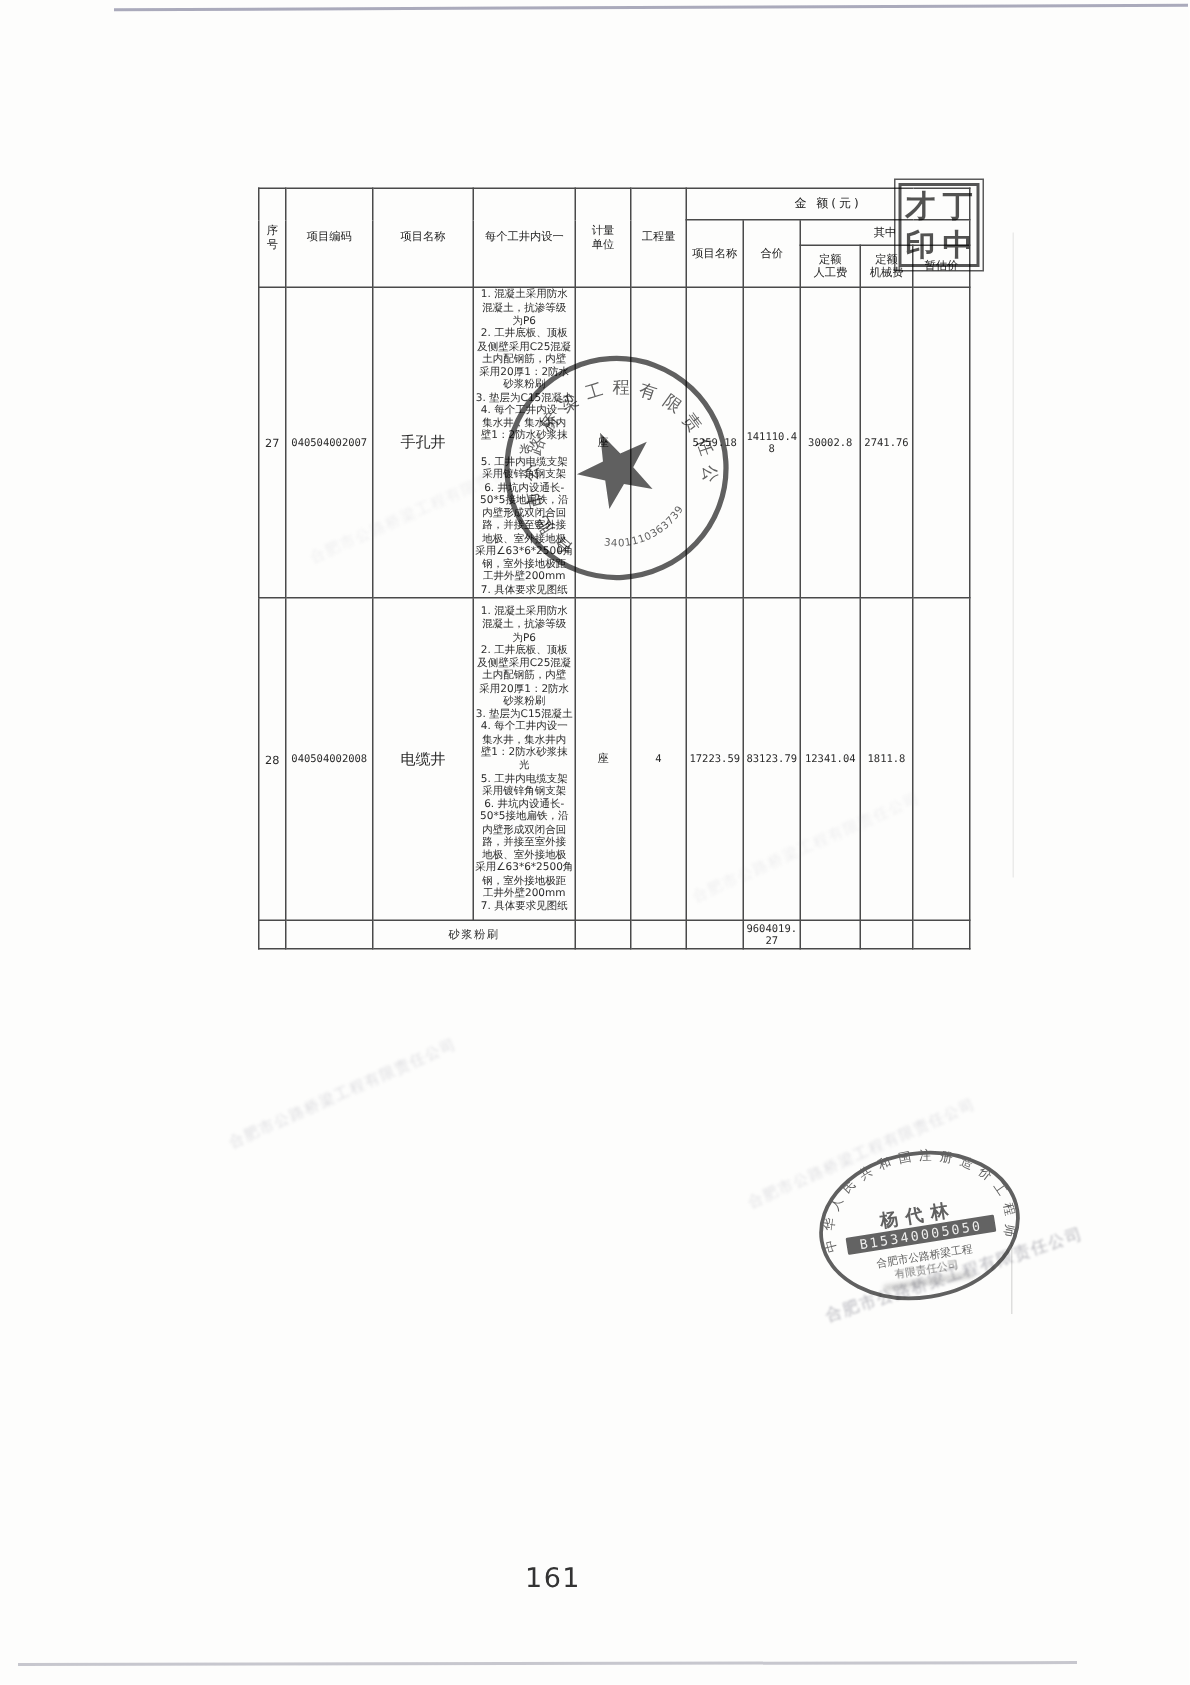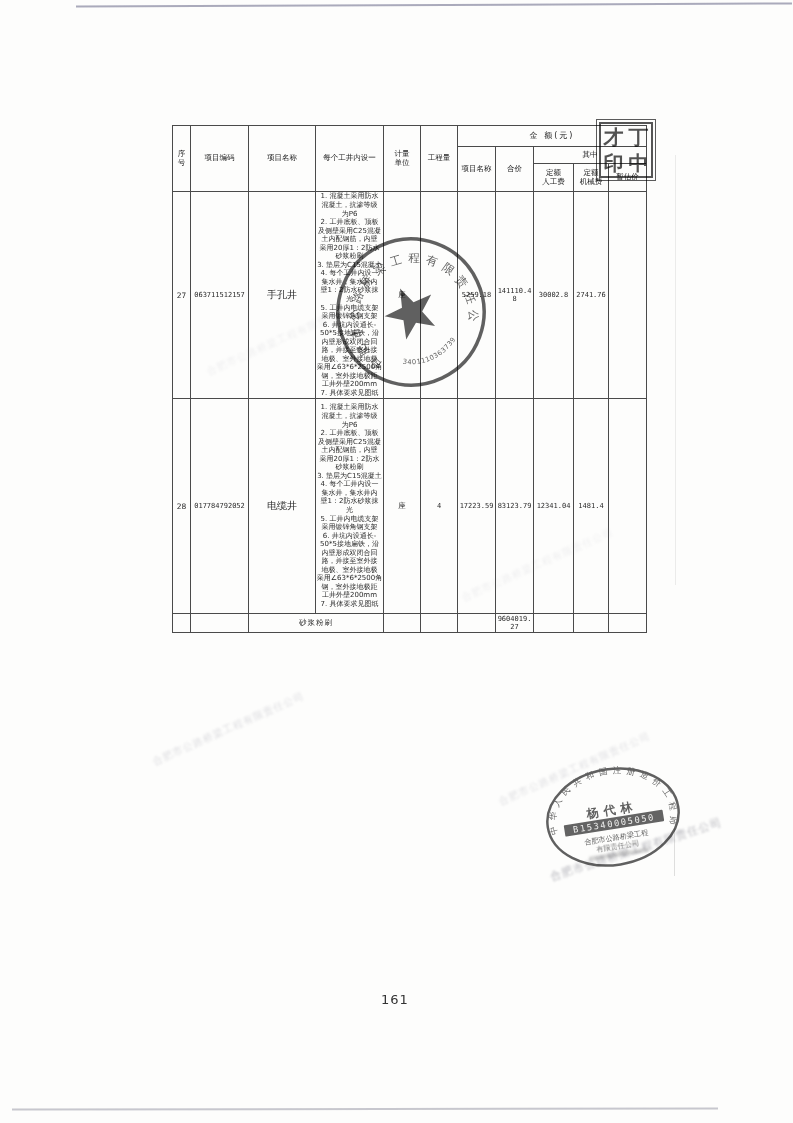--- a/index.html
+++ b/index.html
@@ -46,22 +46,22 @@
   .cell-subtotal{font-size:7.5px;letter-spacing:1px;}
 
   
   .stamp{position:absolute;mix-blend-mode:multiply;z-index:5;}
   .print-stamp{left:596px;top:119px;width:58px;height:60px;
     border:1.5px solid #454545;opacity:.88;filter:blur(.3px);}
   .print-stamp-inner{position:absolute;inset:2px;border:2.5px solid #3e3e3e;
     display:grid;grid-template-columns:1fr 1fr;align-items:center;justify-items:center;}
   .print-stamp-inner span{font-size:20px;font-weight:bold;color:#3a3a3a;line-height:24px;}
   .svg-stamp{opacity:.88;}
-  .page-number{position:absolute;left:350px;top:992px;width:90px;text-align:center;
-    font-size:13px;letter-spacing:1px;color:#333;z-index:1;}
+  .page-number{position:absolute;left:350px;top:1042px;width:90px;
+    font-size:18px;letter-spacing:1px;color:#333;z-index:1;}
 </style>
 </head>
 <body>
 
 <div class="scanline-top"></div>
 <div class="scanline-bottom"></div>
 <div class="crease-1"></div>
 <div class="crease-2"></div>
 
 <div class="wm wm1">合肥市公路桥梁工程有限责任公司</div>
@@ -104,21 +104,21 @@
   <tr style="height:28px">
     <th class="hdr">定额
 人工费</th>
     <th class="hdr">定额
 机械费</th>
     <th class="hdr">暂估价</th>
   </tr>
 
   <tr style="height:207px">
     <td class="cell-seq">27</td>
-    <td class="cell-code">063711512157</td>
+    <td class="cell-code">040504002007</td>
     <td class="cell-name">手孔井</td>
     <td class="cell-desc">1. 混凝土采用防水
 混凝土，抗渗等级
 为P6
 2. 工井底板、顶板
 及侧壁采用C25混凝
 土内配钢筋，内壁
 采用20厚1：2防水
 砂浆粉刷
 3. 垫层为C15混凝土
@@ -141,21 +141,21 @@
     <td class="cell-num"></td>
     <td class="cell-num">5259.18</td>
     <td class="cell-num">141110.48</td>
     <td class="cell-num">30002.8</td>
     <td class="cell-num">2741.76</td>
     <td class="cell-num"></td>
   </tr>
 
   <tr style="height:215px">
     <td class="cell-seq">28</td>
-    <td class="cell-code">017784792052</td>
+    <td class="cell-code">040504002008</td>
     <td class="cell-name">电缆井</td>
     <td class="cell-desc">1. 混凝土采用防水
 混凝土，抗渗等级
 为P6
 2. 工井底板、顶板
 及侧壁采用C25混凝
 土内配钢筋，内壁
 采用20厚1：2防水
 砂浆粉刷
 3. 垫层为C15混凝土
@@ -172,21 +172,21 @@
 地极、室外接地极
 采用∠63*6*2500角
 钢，室外接地极距
 工井外壁200mm
 7. 具体要求见图纸</td>
     <td class="cell-unit">座</td>
     <td class="cell-num">4</td>
     <td class="cell-num">17223.59</td>
     <td class="cell-num">83123.79</td>
     <td class="cell-num">12341.04</td>
-    <td class="cell-num">1481.4</td>
+    <td class="cell-num">1811.8</td>
     <td class="cell-num"></td>
   </tr>
 
   <tr style="height:19px">
     <td></td>
     <td></td>
     <td class="cell-subtotal" colspan="2">砂浆粉刷</td>
     <td></td>
     <td></td>
     <td></td>

